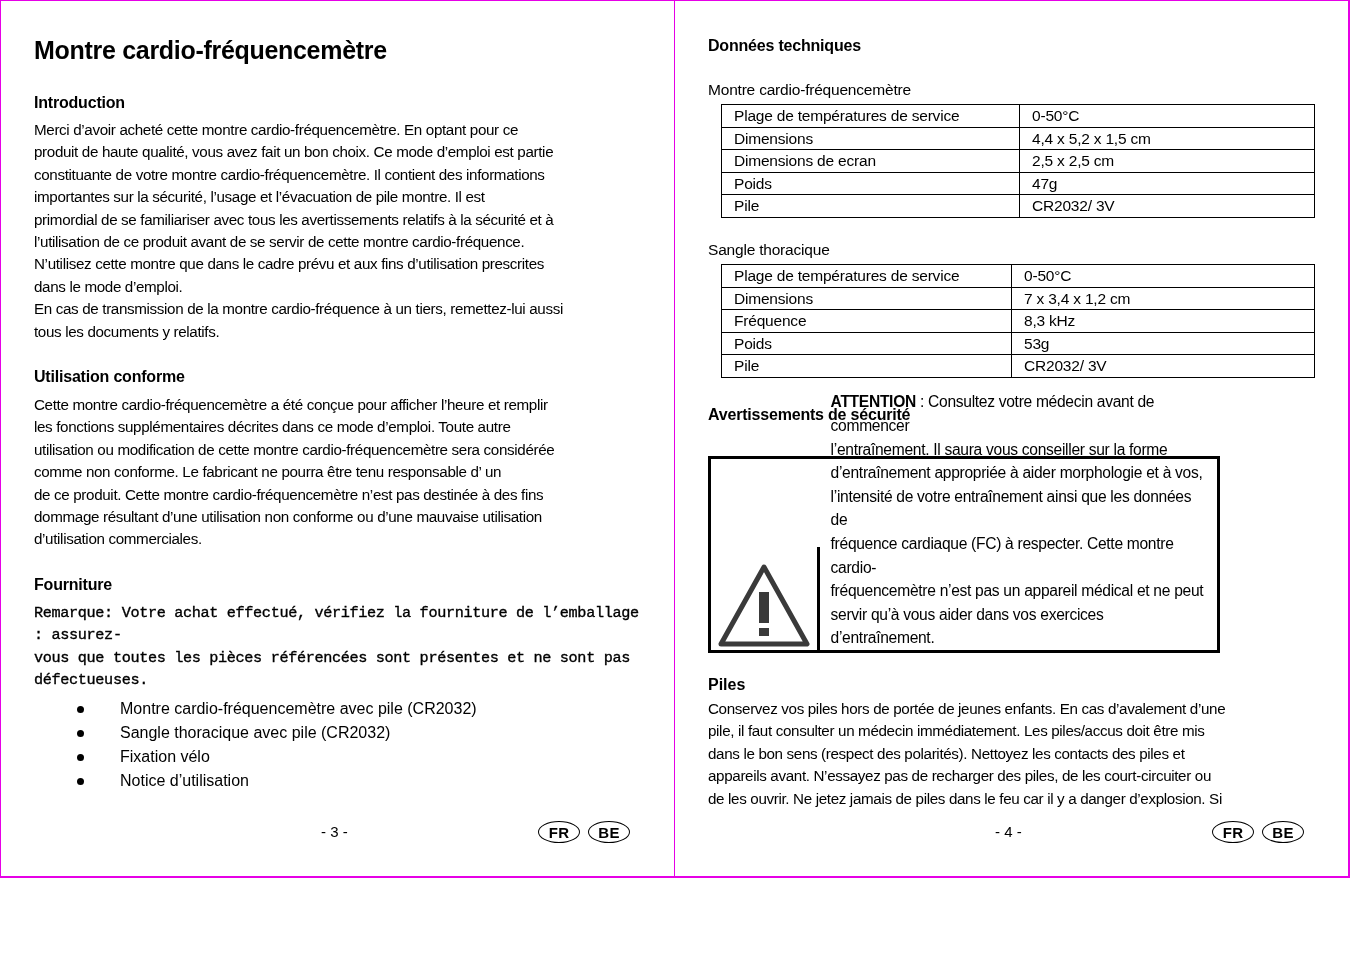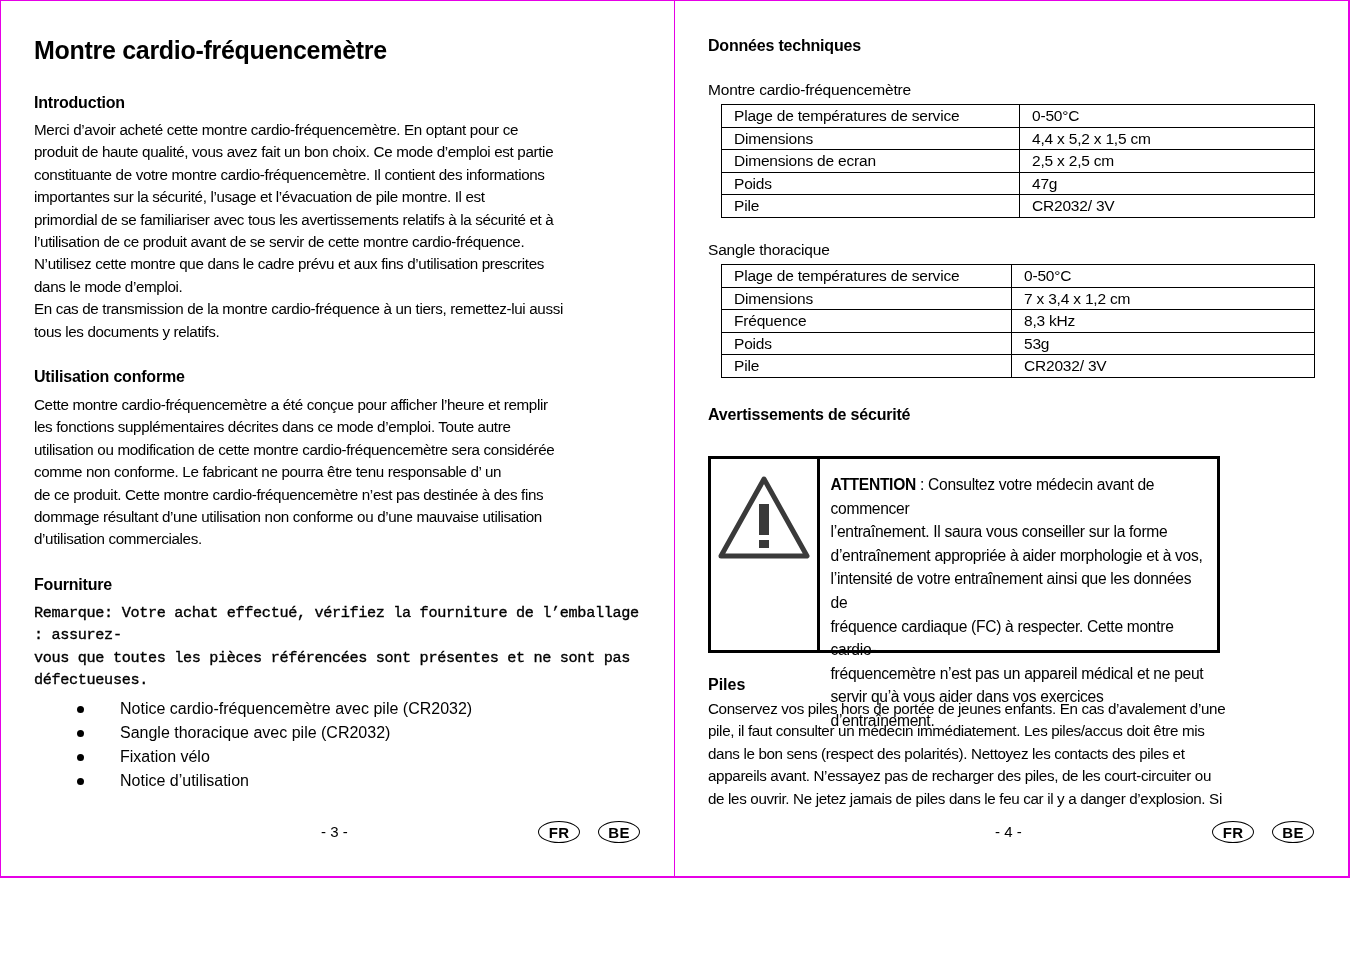--- a/index.html
+++ b/index.html
@@ -13,27 +13,27 @@
   .page.right { left:708px; width:607px; }
   h1 { position:absolute; margin:0; font-size:25px; font-weight:bold; letter-spacing:-0.3px; }
   h2 { position:absolute; margin:0; font-size:16px; font-weight:bold; letter-spacing:-0.2px; }
   h3 { position:absolute; margin:0; font-size:16px; font-weight:bold; }
   .para { position:absolute; margin:0; font-size:15.2px; line-height:22.4px; letter-spacing:-0.35px; }
   .para.bold { font-weight:normal; -webkit-text-stroke:0.35px #000; }
   .bullets { position:absolute; left:43px; top:697px; margin:0; padding:0; list-style:none; font-size:16px; line-height:24px; }
   .bullets li { position:relative; padding-left:43px; }
   .bullets li .dot { position:absolute; left:0; top:9px; width:7px; height:7px; border-radius:50%; background:#000; }
   .pagenum { position:absolute; font-size:15px; top:823px; }
-  .badges { position:absolute; top:821px; display:flex; gap:18px; }
+  .badges { position:absolute; top:821px; display:flex; gap:8px; }
   .badge { width:42px; height:22px; border:1.6px solid #000; border-radius:50%; font-weight:bold; font-size:15px;
            display:flex; align-items:center; justify-content:center; box-sizing:border-box; letter-spacing:0.3px; }
   .subhead { position:absolute; font-size:15.5px; margin:0; letter-spacing:-0.2px; }
   table.spec { position:absolute; left:13px; border-collapse:collapse; font-size:15.5px; letter-spacing:-0.2px; }
   table.spec td { border:1.5px solid #000; padding:0 12px; height:21.5px; line-height:19px; }
-  .warnbox { position:absolute; left:0; top:456px; width:512px; height:197px; border:3px solid #000; box-sizing:border-box; display:flex; }
+  .warnbox { position:absolute; left:0; top:456px; width:512px; height:197px; border:3px solid #000; box-sizing:border-box; display:flex;align-items:flex-end; }
   .warn-icon-cell { width:117px; border-right:3px solid #000; display:flex; justify-content:center; align-items:flex-start; padding-top:15px; box-sizing:border-box; }
   .warn-text { padding:14px 10px 0 11px; font-size:15.6px; line-height:23.6px; letter-spacing:-0.3px; }
   .warn-text .att { font-weight:bold; }
 </style>
 </head>
 <body>
 
 <div class="sheet"></div>
 <div class="divider"></div>
 
@@ -66,21 +66,21 @@
   </div>
 
   <h2 style="top:576px;">Fourniture</h2>
   <div class="para bold" style="top:602px;font-family:Liberation Mono, monospace;">
     <div>Remarque: Votre achat effectué, vérifiez la fourniture de l’emballage : assurez-</div>
     <div>vous que toutes les pièces référencées sont présentes et ne sont pas</div>
     <div>défectueuses.</div>
   </div>
 
   <ul class="bullets">
-    <li><span class="dot"></span><span>Notice cardio-fréquencemètre avec pile (CR2032)</span></li>
+    <li><span class="dot"></span><span>Montre cardio-fréquencemètre avec pile (CR2032)</span></li>
     <li><span class="dot"></span><span>Sangle thoracique avec pile (CR2032)</span></li>
     <li><span class="dot"></span><span>Fixation vélo</span></li>
     <li><span class="dot"></span><span>Notice d’utilisation</span></li>
   </ul>
 
   <div class="pagenum" style="left:287px;">- 3 -</div>
   <div class="badges" style="left:504px;">
     <div class="badge">FR</div>
     <div class="badge">BE</div>
   </div>

